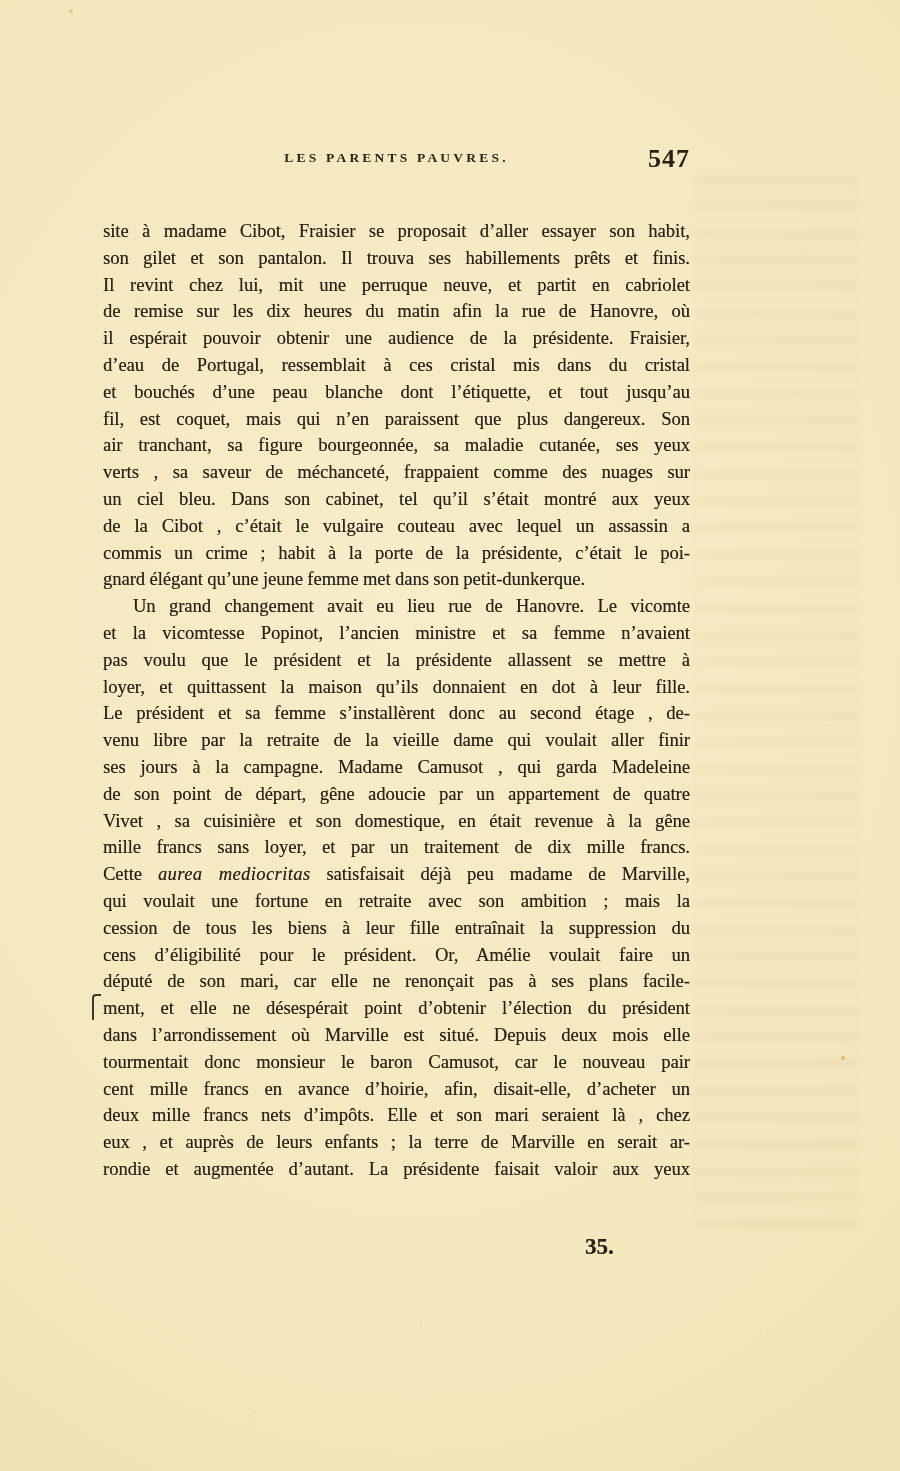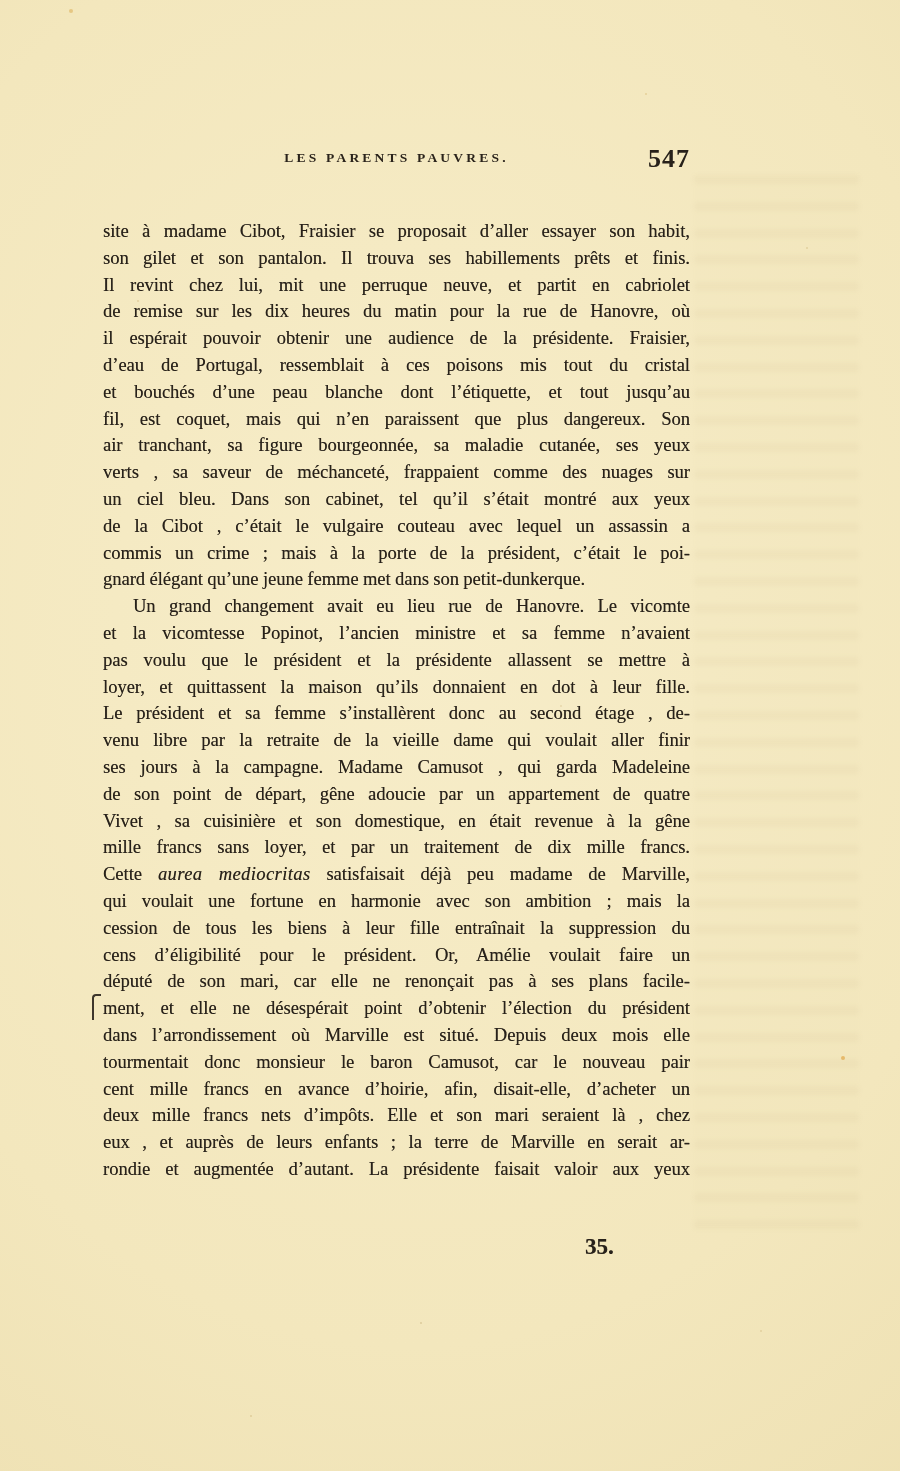--- a/index.html
+++ b/index.html
@@ -124,45 +124,45 @@
   <div class="running-header">
     <div class="running-title">LES PARENTS PAUVRES.</div>
     <div class="page-number">547</div>
   </div>
 
   <div class="text-block">
       <div>
         <div class="line">site à madame Cibot, Fraisier se proposait d’aller essayer son habit,</div>
         <div class="line">son gilet et son pantalon. Il trouva ses habillements prêts et finis.</div>
         <div class="line">Il revint chez lui, mit une perruque neuve, et partit en cabriolet</div>
-        <div class="line">de remise sur les dix heures du matin pour la rue de Hanovre, où</div>
+        <div class="line">de remise sur les dix heures du matin afin la rue de Hanovre, où</div>
         <div class="line">il espérait pouvoir obtenir une audience de la présidente. Fraisier,</div>
-        <div class="line">d’eau de Portugal, ressemblait à ces poisons mis tout du cristal</div>
+        <div class="line">d’eau de Portugal, ressemblait à ces cristal mis dans du cristal</div>
         <div class="line">et bouchés d’une peau blanche dont l’étiquette, et tout jusqu’au</div>
         <div class="line">fil, est coquet, mais qui n’en paraissent que plus dangereux. Son</div>
         <div class="line">air tranchant, sa figure bourgeonnée, sa maladie cutanée, ses yeux</div>
         <div class="line">verts , sa saveur de méchanceté, frappaient comme des nuages sur</div>
         <div class="line">un ciel bleu. Dans son cabinet, tel qu’il s’était montré aux yeux</div>
         <div class="line">de la Cibot , c’était le vulgaire couteau avec lequel un assassin a</div>
-        <div class="line">commis un crime ; mais à la porte de la président, c’était le poi-</div>
+        <div class="line">commis un crime ; habit à la porte de la présidente, c’était le poi-</div>
         <div class="line no-justify">gnard élégant qu’une jeune femme met dans son petit-dunkerque.</div>
       </div>
       <div>
         <div class="line indent-first">Un grand changement avait eu lieu rue de Hanovre. Le vicomte</div>
         <div class="line">et la vicomtesse Popinot, l’ancien ministre et sa femme n’avaient</div>
         <div class="line">pas voulu que le président et la présidente allassent se mettre à</div>
         <div class="line">loyer, et quittassent la maison qu’ils donnaient en dot à leur fille.</div>
         <div class="line">Le président et sa femme s’installèrent donc au second étage , de-</div>
         <div class="line">venu libre par la retraite de la vieille dame qui voulait aller finir</div>
         <div class="line">ses jours à la campagne. Madame Camusot , qui garda Madeleine</div>
         <div class="line">de son point de départ, gêne adoucie par un appartement de quatre</div>
         <div class="line">Vivet , sa cuisinière et son domestique, en était revenue à la gêne</div>
         <div class="line">mille francs sans loyer, et par un traitement de dix mille francs.</div>
         <div class="line">Cette <i>aurea mediocritas</i> satisfaisait déjà peu madame de Marville,</div>
-        <div class="line">qui voulait une fortune en harmonie avec son ambition ; mais la</div>
+        <div class="line">qui voulait une fortune en retraite avec son ambition ; mais la</div>
         <div class="line">cession de tous les biens à leur fille entraînait la suppression du</div>
         <div class="line">cens d’éligibilité pour le président. Or, Amélie voulait faire un</div>
         <div class="line">député de son mari, car elle ne renonçait pas à ses plans facile-</div>
         <div class="line">ment, et elle ne désespérait point d’obtenir l’élection du président</div>
         <div class="line">dans l’arrondissement où Marville est situé. Depuis deux mois elle</div>
         <div class="line">tourmentait donc monsieur le baron Camusot, car le nouveau pair</div>
         <div class="line">cent mille francs en avance d’hoirie, afin, disait-elle, d’acheter un</div>
         <div class="line">deux mille francs nets d’impôts. Elle et son mari seraient là , chez</div>
         <div class="line">eux , et auprès de leurs enfants ; la terre de Marville en serait ar-</div>
         <div class="line">rondie et augmentée d’autant. La présidente faisait valoir aux yeux</div>

